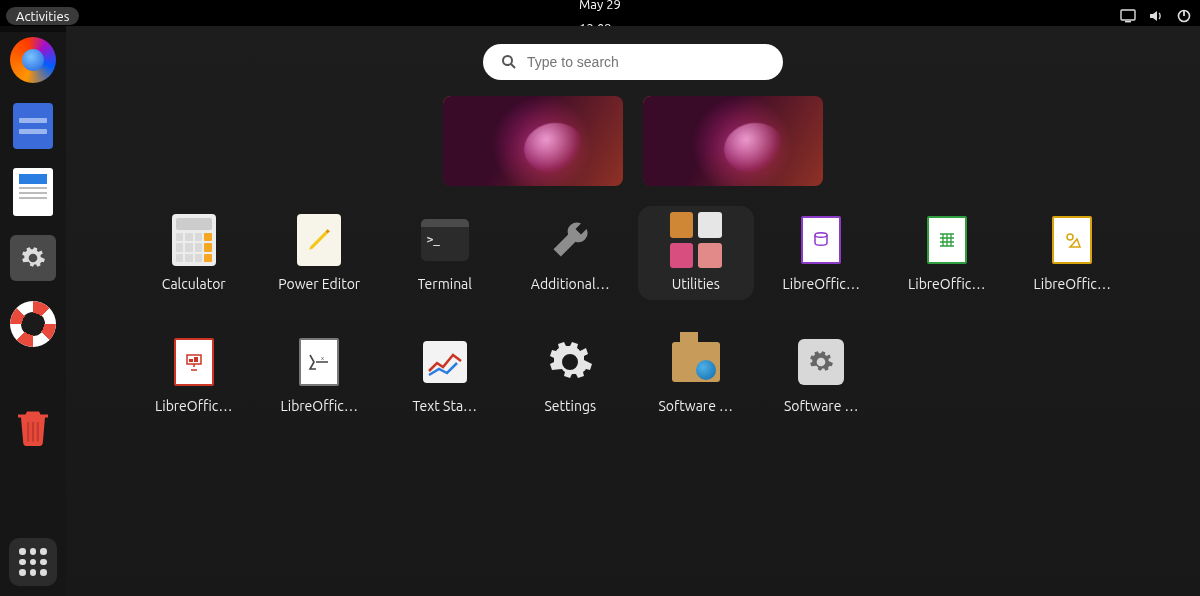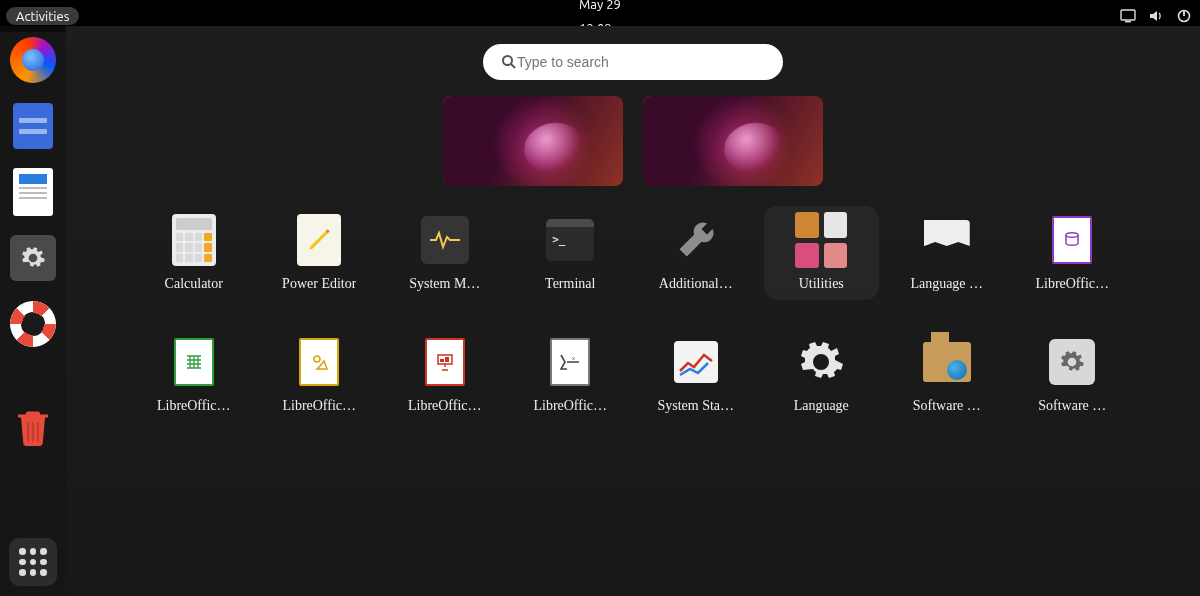--- a/index.html
+++ b/index.html
@@ -16,38 +16,38 @@
   .dock { position: absolute; top: 26px; left: 0; bottom: 0; width: 66px; background: rgba(20,20,20,0.6); display: flex; flex-direction: column; align-items: center; padding-top: 10px; gap: 18px; }
   .dock-item { width: 48px; height: 48px; border-radius: 8px; display:flex; align-items:center; justify-content:center; cursor:pointer; }
   .dock-item.apps { position:absolute; bottom:10px; left:9px; background:#2c2c2c; border-radius:10px; }
   .dock-sep { height: 20px; }
 
   
   .overview { position:absolute; top:26px; left:66px; right:0; bottom:0; background: linear-gradient(#1d1d1d,#181818); }
 
   
   .search-wrap { width:300px; margin: 18px auto 0; }
-  .search { width:100%; height:36px; border-radius:24px; background:#fff; display:flex; align-items:center; padding:0 18px; gap:0; }
+  .search { width:100%; height:36px; border-radius:24px; background:#fff; display:flex; align-items:center; padding:0 18px; gap:10px; }
   .search .mag { width:16px; height:16px; color:#555;}
   .search input { border:none; outline:none; font-size:14px; color:#333; flex:1; background:transparent; }
 
   
   .workspaces { display:flex; justify-content:center; gap:20px; margin-top:16px; }
   .workspace-thumb { width:180px; height:90px; border-radius:8px; overflow:hidden; position:relative; cursor:pointer; }
   .workspace-thumb.selected { outline: 0; }
   .jellyfish-bg { width:100%; height:100%; background: radial-gradient(circle at 55% 55%, #9c2a7a 0%, #6b1447 25%, #3a0a29 45%), linear-gradient(135deg,#e25822 0%, #5a0f3c 40%, #2b0a1f 70%); position:relative; }
   .jellyfish-bg::after{ content:""; position:absolute; left:45%; top:30%; width:60px; height:50px; border-radius:50% 50% 50% 50%; background: radial-gradient(ellipse at 40% 30%, rgba(255,180,230,.8), rgba(180,50,140,.3) 60%, transparent 70%); transform:rotate(-10deg); filter:blur(.3px);}
   .jellyfish-bg::before{content:"";position:absolute;inset:0;background:linear-gradient(120deg, transparent 40%, rgba(226,88,34,.5) 100%);}
 
   
   .app-grid { margin: 20px 70px 0; display:grid; grid-template-columns: repeat(8, 1fr); column-gap: 10px; row-gap: 28px; }
   .app-cell { display:flex; flex-direction:column; align-items:center; gap:10px; cursor:pointer; padding:8px 4px; border-radius:14px; }
   .app-cell.highlight { background: rgba(255,255,255,0.05); }
   .app-icon { width:52px; height:52px; display:flex; align-items:center; justify-content:center; }
-  .app-label { font-size:14px; color:#eee; text-align:right; max-width:110px; white-space:nowrap; overflow:hidden; text-overflow:ellipsis;font-family:Liberation Serif, serif; }
+  .app-label { font-size:14px; color:#eee; text-align:right; max-width:110px; white-space:nowrap; overflow:hidden; text-overflow:ellipsis; }
   .ffx { width:46px;height:46px;border-radius:50%; background: conic-gradient(from 200deg,#ff9500,#ff3b00 40%,#a60fcb 55%,#005eff 75%,#ff9500); display:flex;align-items:center;justify-content:center;}
   .ffx::after{content:"";width:22px;height:22px;border-radius:50%;background:radial-gradient(circle at 40% 35%, #7cc3ff,#1a5fdc);}
   .files-ico{width:40px;height:46px;border-radius:4px;background:#3a6bd8;display:flex;flex-direction:column;justify-content:center;gap:6px;padding:8px 6px;}
   .files-ico div{height:5px;background:#9bb6ee;border-radius:1px;}
   .writer-doc{width:40px;height:48px;background:#fff;border-radius:3px;display:flex;flex-direction:column;padding:6px;gap:3px;}
   .writer-doc .hdr{height:10px;background:#2a7de1;}
   .writer-doc .ln{height:2px;background:#bbb;}
   .gearbox{width:46px;height:46px;border-radius:6px;background:#4a4a4a;display:flex;align-items:center;justify-content:center;}
   .life-ring{width:46px;height:46px;border-radius:50%;background:#fff;position:relative;}
   .life-ring::before{content:"";position:absolute;inset:11px;border-radius:50%;background:#1b1b1b;}
@@ -221,30 +221,20 @@
           <div class="text-ico">
             <svg width="26" height="26" viewBox="0 0 24 24">
               <path fill="#f5c518" d="M3 21l3-1L20 6l-2-2L4 18l-1 3z"></path>
               <path fill="#e08f00" d="M18 4l2 2 2-2-2-2-2 2z"></path>
             </svg>
           </div>
         </div>
       <div class="app-label">Power Editor</div>
     </div>
 
-    <div class="app-cell">
-      <div class="app-icon">
-          <div class="sysmon-ico">
-            <svg width="30" height="20" viewBox="0 0 30 20">
-              <polyline points="0,10 6,10 9,3 13,17 17,7 20,10 30,10" stroke="#f3c94b" stroke-width="2" fill="none"></polyline>
-            </svg>
-          </div>
-        </div>
-      <div class="app-label">System M…</div>
-    </div>
 
     <div class="app-cell">
       <div class="app-icon">
           <div class="term-ico">
             <span>&gt;_</span>
           </div>
         </div>
       <div class="app-label">Terminal</div>
     </div>
 
@@ -263,26 +253,20 @@
         <div style="background:#d08735"></div>
             <div style="background:#e6e6e6"></div>
             <div style="background:#d84e7e"></div>
             <div style="background:#e28a8a"></div>
       </div>
         </div>
       <div class="app-label">Utilities</div>
     </div>
 
 
-    <div class="app-cell">
-      <div class="app-icon">
-          <div class="flag-ico"></div>
-        </div>
-      <div class="app-label">Language …</div>
-    </div>
 
 
     <div class="app-cell">
       <div class="app-icon">
           <div class="lo-doc purple">
             <svg width="20" height="20" viewBox="0 0 20 20">
               <ellipse cx="10" cy="5" rx="6" ry="2.3" fill="none" stroke="currentColor" stroke-width="1.5"></ellipse>
               <path d="M4 5v8c0 1.3 2.7 2.3 6 2.3s6-1 6-2.3V5" fill="none" stroke="currentColor" stroke-width="1.5"></path>
             </svg>
           </div>
@@ -341,30 +325,30 @@
 
     <div class="app-cell">
       <div class="app-icon">
           <div class="pwr-ico">
             <svg width="36" height="30" viewBox="0 0 36 30">
               <polyline points="2,22 10,14 16,18 26,6 34,12" stroke="#cc3524" stroke-width="2.5" fill="none"></polyline>
               <polyline points="2,26 12,20 20,24 30,14" stroke="#2a7de1" stroke-width="2.5" fill="none"></polyline>
             </svg>
           </div>
         </div>
-      <div class="app-label">System Sta…</div>
+      <div class="app-label">Text Sta…</div>
     </div>
 
     <div class="app-cell">
       <div class="app-icon settings-gear">
           <svg width="48" height="48" viewBox="0 0 24 24" fill="#e6e6e6">
             <path d="M12 8a4 4 0 100 8 4 4 0 000-8zm9 4l2 1-1 3-2-.5c-.4.6-.9 1.1-1.5 1.5l.5 2-3 1-1-2h-2l-1 2-3-1 .5-2c-.6-.4-1.1-.9-1.5-1.5L3 16l-1-3 2-1v-2L2 9l1-3 2 .5c.4-.6.9-1.1 1.5-1.5L6 3l3-1 1 2h2l1-2 3 1-.5 2c.6.4 1.1.9 1.5 1.5L20 5l1 3-2 1v2z"></path>
           </svg>
         </div>
-      <div class="app-label">Language</div>
+      <div class="app-label">Settings</div>
     </div>
 
     <div class="app-cell">
       <div class="app-icon">
           <div class="sw-ico"></div>
         </div>
       <div class="app-label">Software …</div>
     </div>
 
     <div class="app-cell">

